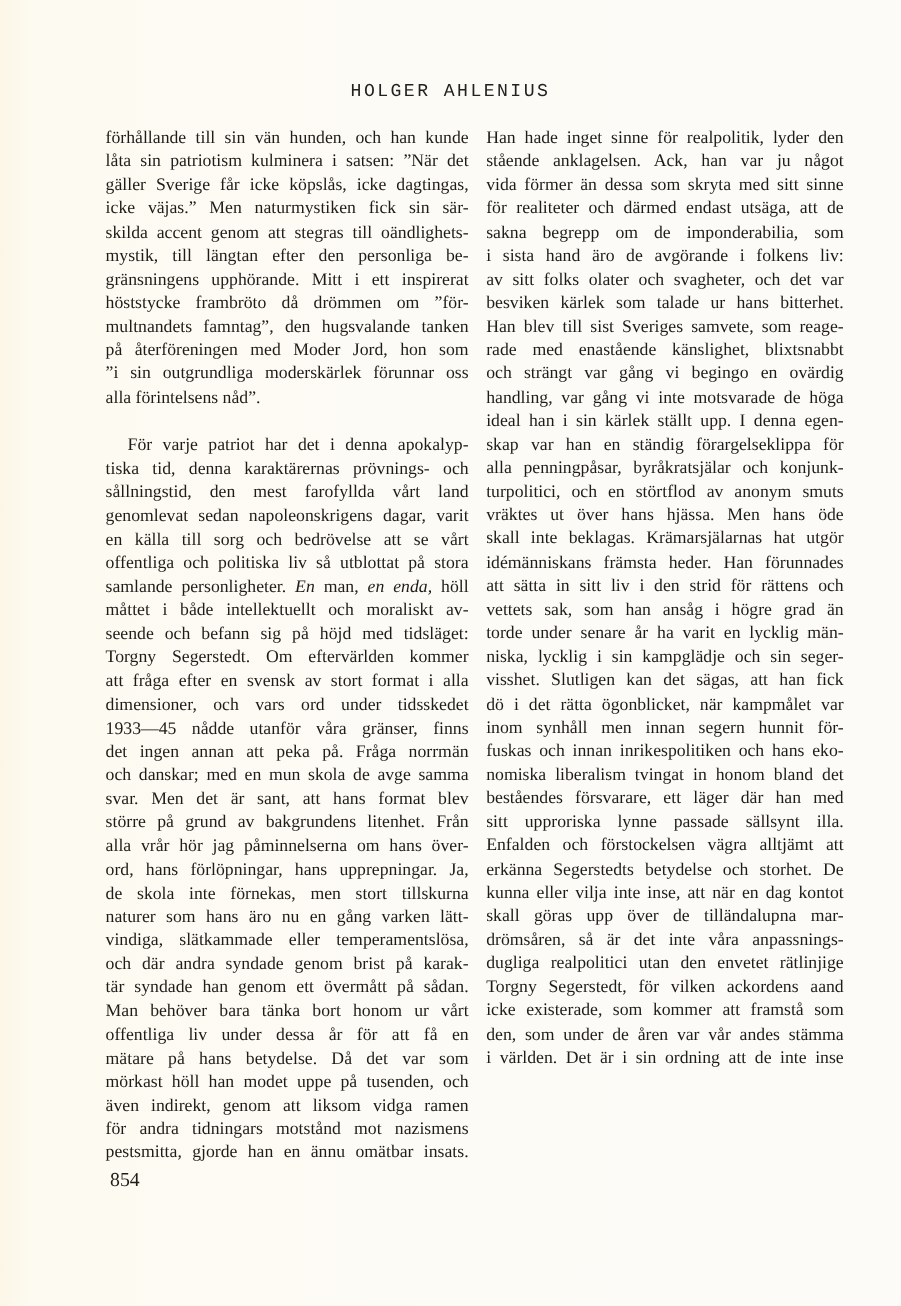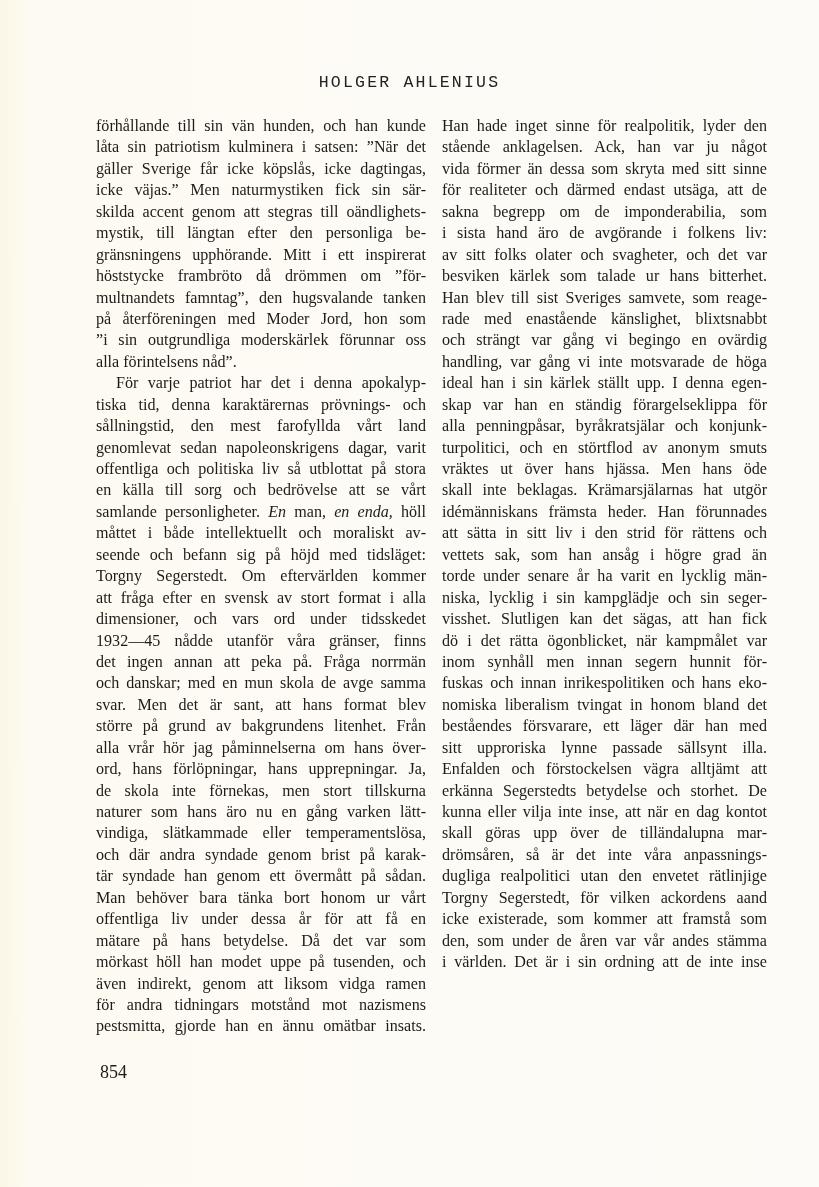--- a/index.html
+++ b/index.html
@@ -47,20 +47,21 @@
       white-space: nowrap;
       text-align: justify;
       text-align-last: justify;
       height: 21.45px;
     }
     .line.last {
       text-align-last: left;
     }
     .line.indent {
       padding-left: 20px;
+      margin-top: 22px;
     }
     .folio {
       position: absolute;
       top: 1062px;
       left: 100px;
       font-family: "Liberation Serif", serif;
       font-size: 18px;
       color: #1e1b18;
     }
     em { font-style: italic; }
@@ -82,29 +83,29 @@
     <span class="line">gränsningens upphörande. Mitt i ett inspirerat</span>
     <span class="line">höststycke frambröto då drömmen om ”för-</span>
     <span class="line">multnandets famntag”, den hugsvalande tanken</span>
     <span class="line">på återföreningen med Moder Jord, hon som</span>
     <span class="line">”i sin outgrundliga moderskärlek förunnar oss</span>
     <span class="line last">alla förintelsens nåd”.</span>
     <span class="line indent">För varje patriot har det i denna apokalyp-</span>
     <span class="line">tiska tid, denna karaktärernas prövnings- och</span>
     <span class="line">sållningstid, den mest farofyllda vårt land</span>
     <span class="line">genomlevat sedan napoleonskrigens dagar, varit</span>
+    <span class="line">en källa till sorg och bedrövelse att se vårt</span>
     <span class="line">offentliga och politiska liv så utblottat på stora</span>
-    <span class="line">en källa till sorg och bedrövelse att se vårt</span>
     <span class="line"><span>samlande personligheter. </span><em>En</em><span> man, </span><em>en enda,</em><span> höll</span></span>
     <span class="line">måttet i både intellektuellt och moraliskt av-</span>
     <span class="line">seende och befann sig på höjd med tidsläget:</span>
     <span class="line">Torgny Segerstedt. Om eftervärlden kommer</span>
     <span class="line">att fråga efter en svensk av stort format i alla</span>
     <span class="line">dimensioner, och vars ord under tidsskedet</span>
-    <span class="line">1932—45 nådde utanför våra gränser, finns</span>
+    <span class="line">1933—45 nådde utanför våra gränser, finns</span>
     <span class="line">det ingen annan att peka på. Fråga norrmän</span>
     <span class="line">och danskar; med en mun skola de avge samma</span>
     <span class="line">svar. Men det är sant, att hans format blev</span>
     <span class="line">större på grund av bakgrundens litenhet. Från</span>
     <span class="line">alla vrår hör jag påminnelserna om hans över-</span>
     <span class="line">ord, hans förlöpningar, hans upprepningar. Ja,</span>
     <span class="line">de skola inte förnekas, men stort tillskurna</span>
     <span class="line">naturer som hans äro nu en gång varken lätt-</span>
     <span class="line">vindiga, slätkammade eller temperamentslösa,</span>
     <span class="line">och där andra syndade genom brist på karak-</span>

